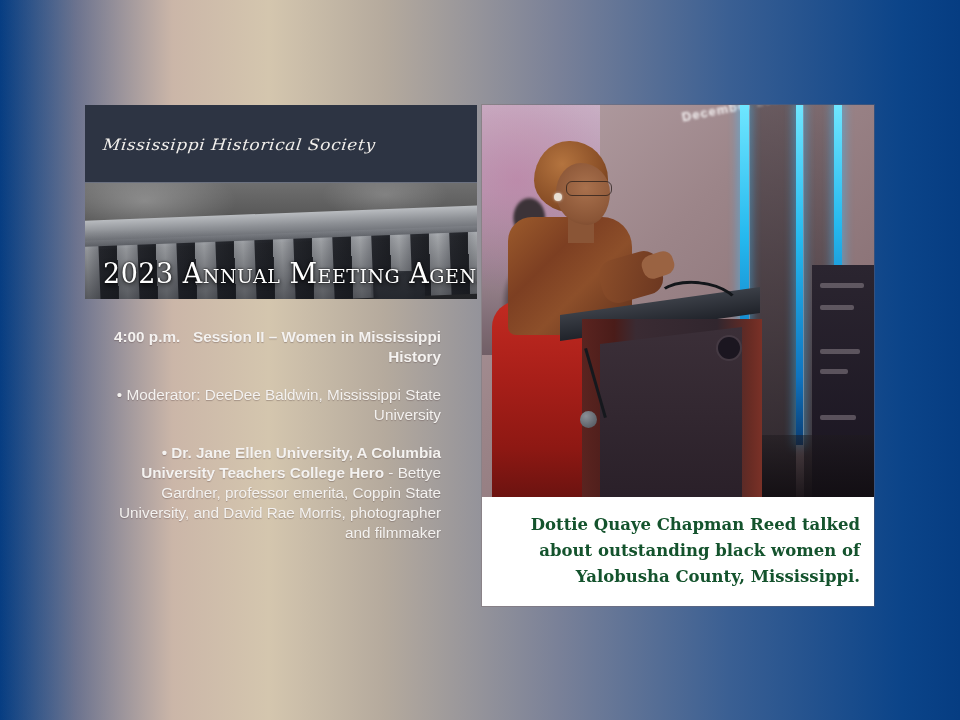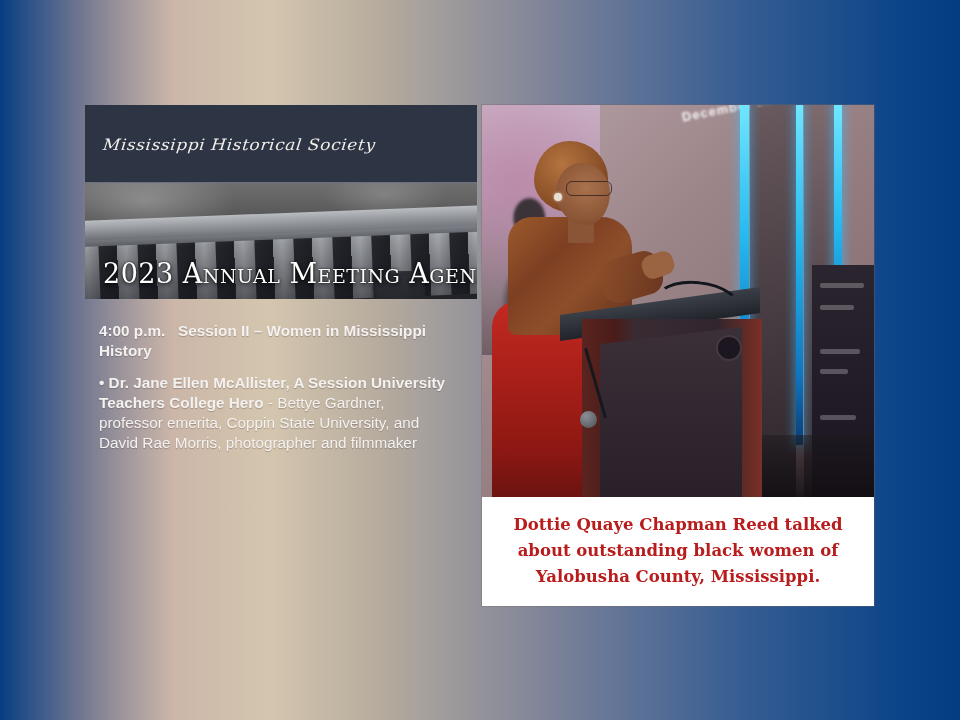--- a/index.html
+++ b/index.html
@@ -161,21 +161,21 @@
 
   
   #agenda-body {
     padding: 10px 2px 0 2px;
     width: 372px;
     color: #f4f2f0;
     font-size: 15.3px;
     line-height: 20px;
     text-shadow: 0 1px 1px rgba(80,60,60,0.35);
   }
-  .agenda-line { margin: 12px; }
+  .agenda-line { margin: 18px; text-align: right; }
   .b   { font-weight: bold; }
   .red { color: #fb0000; font-weight: bold; text-shadow: 0 1px 1px rgba(90,20,20,0.3); }
   .red-it { color: #fb0000; font-weight: bold; font-style: italic; }
 
   
   #photo-panel {
     position: absolute;
     left: 482px;
     top: 105px;
     width: 392px;
@@ -392,22 +392,22 @@
     left: 98px; top: 306px;
     width: 17px; height: 17px;
     border-radius: 50%;
     background: radial-gradient(circle at 35% 30%, #8b9097, #4b5057);
   }
 
   
   #caption {
     background: #ffffff;
     padding: 15px 14px 16px 14px;
-    text-align: center;
-    color: #b91c1c;
+    text-align: right;
+    color: #14532d;
     font-family: "DejaVu Serif", serif;
     font-size: 16.5px;
     font-weight: bold;
     line-height: 26px;
   }
 </style>
 </head>
 <body>
 
 <div id="stage">
@@ -433,23 +433,26 @@
       <div id="banner-title">2023 Annual Meeting Agenda</div>
     </div>
 
     <div id="agenda-body">
 
       <p class="agenda-line">
         <span class="b">4:00 p.m.</span>
         <span>&nbsp;&nbsp;</span><span class="b">Session II – Women in Mississippi History</span>
       </p>
 
-
       <p class="agenda-line">
-        <span class="b">• Dr. Jane Ellen McAllister, A Session University Teachers College Hero</span><span> - Bettye Gardner, professor emerita, Coppin State University, and David Rae Morris, photographer and filmmaker</span>
+        <span>• Moderator: DeeDee Baldwin, Mississippi State University</span>
+      </p>
+
+      <p class="agenda-line">
+        <span class="b">• Dr. Jane Ellen University, A Columbia University Teachers College Hero</span><span> - Bettye Gardner, professor emerita, Coppin State University, and David Rae Morris, photographer and filmmaker</span>
       </p>
 
 
 
     </div>
   </div>
 
   <div id="photo-panel">
 
     <div id="photo">

